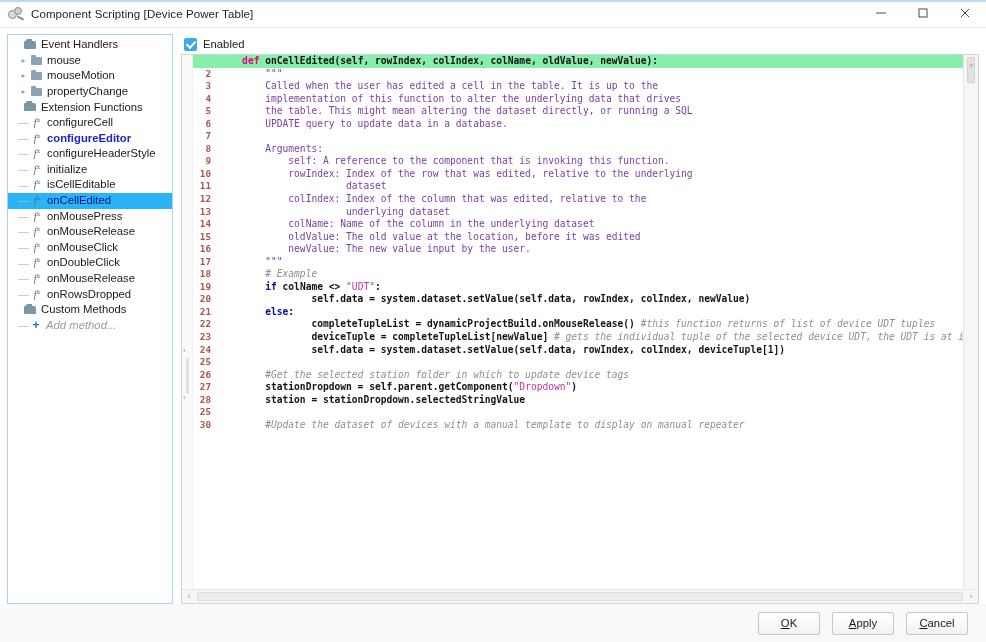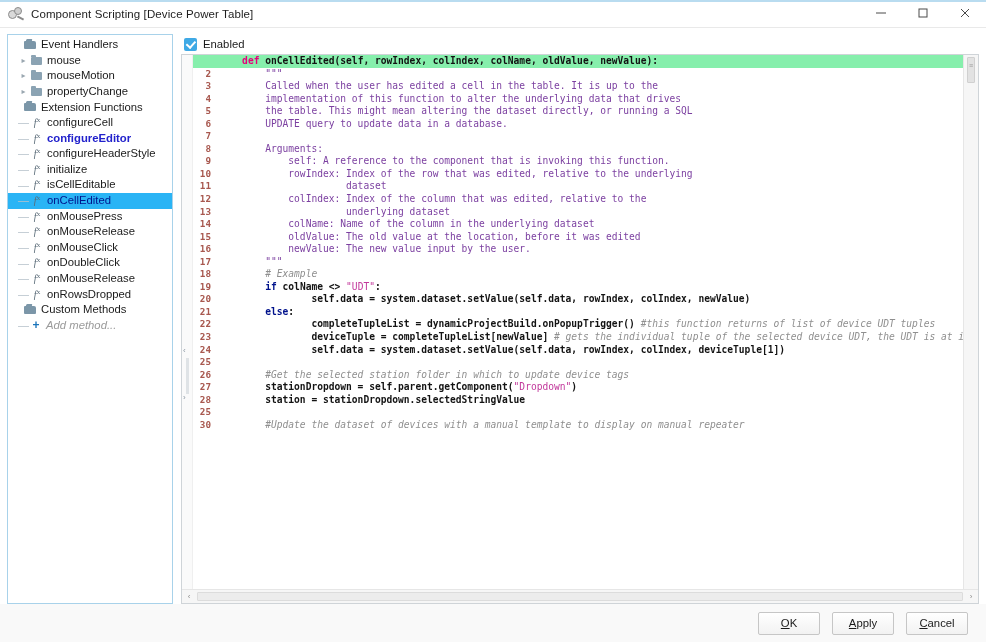--- a/index.html
+++ b/index.html
@@ -440,21 +440,21 @@
               <div class="codeline"><div class="lnum">12</div><div class="ltext"><span class="doc">            colIndex: Index of the column that was edited, relative to the</span></div></div>
               <div class="codeline"><div class="lnum">13</div><div class="ltext"><span class="doc">                      underlying dataset</span></div></div>
               <div class="codeline"><div class="lnum">14</div><div class="ltext"><span class="doc">            colName: Name of the column in the underlying dataset</span></div></div>
               <div class="codeline"><div class="lnum">15</div><div class="ltext"><span class="doc">            oldValue: The old value at the location, before it was edited</span></div></div>
               <div class="codeline"><div class="lnum">16</div><div class="ltext"><span class="doc">            newValue: The new value input by the user.</span></div></div>
               <div class="codeline"><div class="lnum">17</div><div class="ltext"><span class="doc">        """</span></div></div>
               <div class="codeline"><div class="lnum">18</div><div class="ltext"><span class="cmt">        # Example</span></div></div>
               <div class="codeline"><div class="lnum">19</div><div class="ltext"><span>        </span><span class="kw">if</span><span class="bld"> colName &lt;&gt; </span><span class="str">"UDT"</span><span class="bld">:</span></div></div>
               <div class="codeline"><div class="lnum">20</div><div class="ltext"><span class="bld">                self.data = system.dataset.setValue(self.data, rowIndex, colIndex, newValue)</span></div></div>
               <div class="codeline"><div class="lnum">21</div><div class="ltext"><span>        </span><span class="kw">else</span><span class="bld">:</span></div></div>
-              <div class="codeline"><div class="lnum">22</div><div class="ltext"><span class="bld">                completeTupleList = dynamicProjectBuild.onPopupTrigger() </span><span class="cmt">#this function returns of list of device UDT tuples</span></div></div>
+              <div class="codeline"><div class="lnum">22</div><div class="ltext"><span class="bld">                completeTupleList = dynamicProjectBuild.onMouseRelease() </span><span class="cmt">#this function returns of list of device UDT tuples</span></div></div>
               <div class="codeline"><div class="lnum">23</div><div class="ltext"><span class="bld">                deviceTuple = completeTupleList[newValue] </span><span class="cmt"># gets the individual tuple of the selected device UDT, the UDT is at index 1</span></div></div>
               <div class="codeline"><div class="lnum">24</div><div class="ltext"><span class="bld">                self.data = system.dataset.setValue(self.data, rowIndex, colIndex, deviceTuple[1])</span></div></div>
               <div class="codeline"><div class="lnum">25</div><div class="ltext"><span></span></div></div>
               <div class="codeline"><div class="lnum">26</div><div class="ltext"><span class="cmt">        #Get the selected station folder in which to update device tags</span></div></div>
               <div class="codeline"><div class="lnum">27</div><div class="ltext"><span class="bld">        stationDropdown = self.parent.getComponent(</span><span class="str">"Dropdown"</span><span class="bld">)</span></div></div>
               <div class="codeline"><div class="lnum">28</div><div class="ltext"><span class="bld">        station = stationDropdown.selectedStringValue</span></div></div>
               <div class="codeline"><div class="lnum">25</div><div class="ltext"><span></span></div></div>
               <div class="codeline"><div class="lnum">30</div><div class="ltext"><span class="cmt">        #Update the dataset of devices with a manual template to display on manual repeater</span></div></div>
             </div>
 

